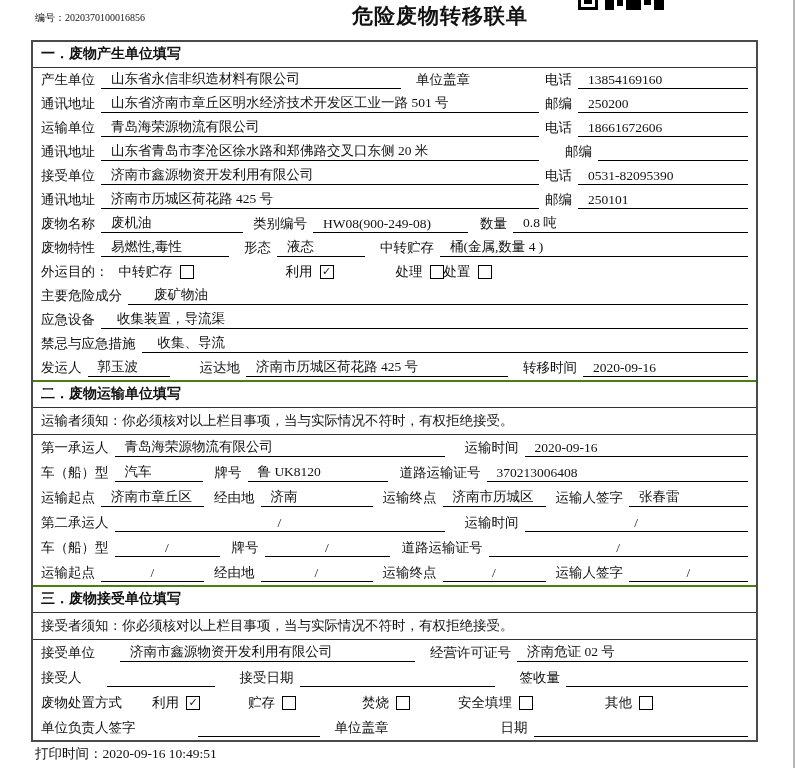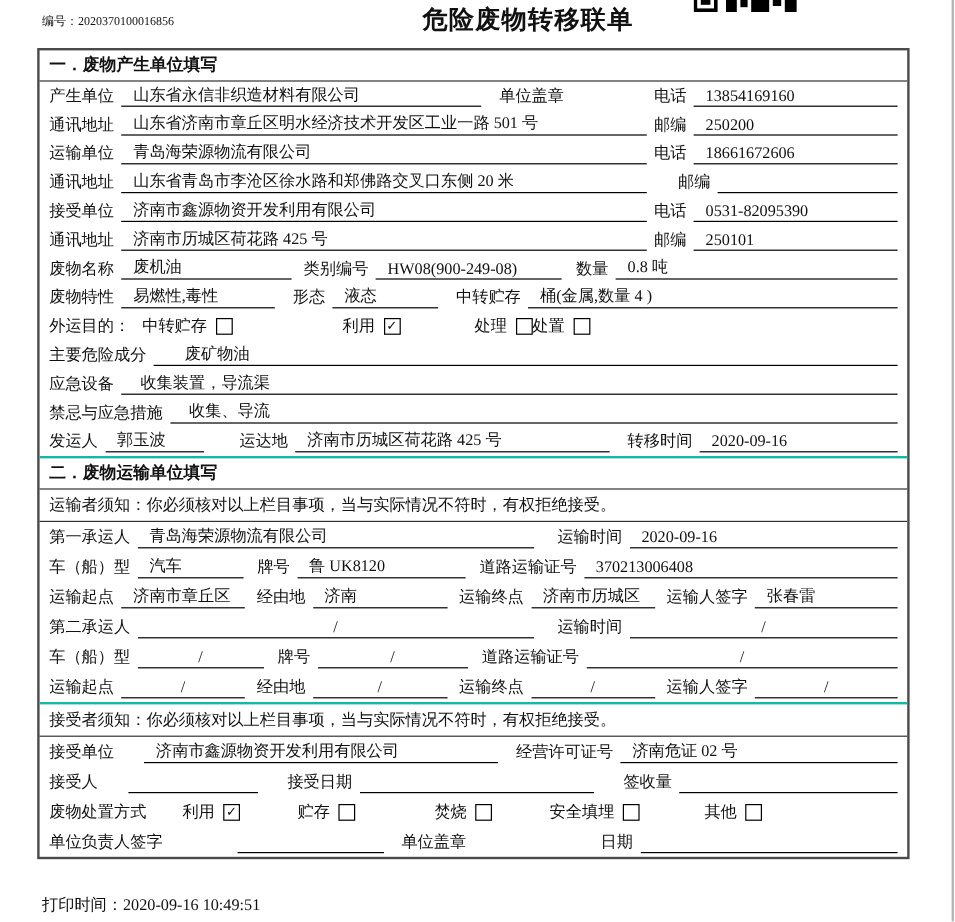--- a/index.html
+++ b/index.html
@@ -15,21 +15,21 @@
     font-family:"Liberation Sans","DejaVu Sans",sans-serif;
     font-weight:bold;font-size:21px;letter-spacing:1px;
   }
   .qr{position:absolute;left:578px;top:0;}
   .right-rule{position:absolute;top:0;bottom:0;right:1px;width:2px;background:#b5b5b5;}
 
   .form{
     position:absolute;left:31px;top:40px;width:727px;box-sizing:border-box;
     border:2px solid #4a4a4a;background:#fff;
   }
-  .section{border-top:2px solid #14b8a6;}
+  .section{border-top:2px solid #4d7c0f;}
   .section:first-child{border-top:none;}
   .sec-title{
     font-family:"Liberation Sans","DejaVu Sans",sans-serif;
     font-weight:bold;font-size:14px;padding:3px 8px 4px;
     border-bottom:1.5px solid #333;
   }
   .notice{padding:4px 8px 5px;border-bottom:1.5px solid #333;height:17px;}
   .row{display:flex;align-items:flex-end;height:24px;padding:0 8px 3px;box-sizing:border-box;}
   .row.tall{height:25px;}
   .lbl{white-space:nowrap;flex:0 0 auto;}
@@ -240,20 +240,21 @@
       <span class="lbl ml10">经由地</span>
       <span class="val ctr" style="width:112px">/</span>
       <span class="lbl ml10">运输终点</span>
       <span class="val ctr" style="width:103px">/</span>
       <span class="lbl ml10">运输人签字</span>
       <span class="val ctr fill">/</span>
     </div>
   </div>
 
   <div class="section">
+    <div class="sec-title">三．废物接受单位填写</div>
     <div class="notice">接受者须知：你必须核对以上栏目事项，当与实际情况不符时，有权拒绝接受。</div>
 
     <div class="row tall">
       <span class="lbl">接受单位</span>
       <span class="val ml25" style="width:295px">济南市鑫源物资开发利用有限公司</span>
       <span class="lbl ml15">经营许可证号</span>
       <span class="val fill">济南危证 02 号</span>
     </div>
 
     <div class="row tall">
@@ -284,21 +285,21 @@
         <span class="cb">
             <span></span>
           </span>
       </span>
       <span class="cbi" style="margin-left:48px">
         <span>安全填埋</span>
         <span class="cb">
             <span></span>
           </span>
       </span>
-      <span class="cbi" style="margin-left:54px">
+      <span class="cbi" style="margin-left:72px">
         <span>其他</span>
         <span class="cb">
             <span></span>
           </span>
       </span>
     </div>
 
     <div class="row tall">
       <span class="lbl">单位负责人签字</span>
       <span class="val" style="width:122px;margin-left:62px"></span>

